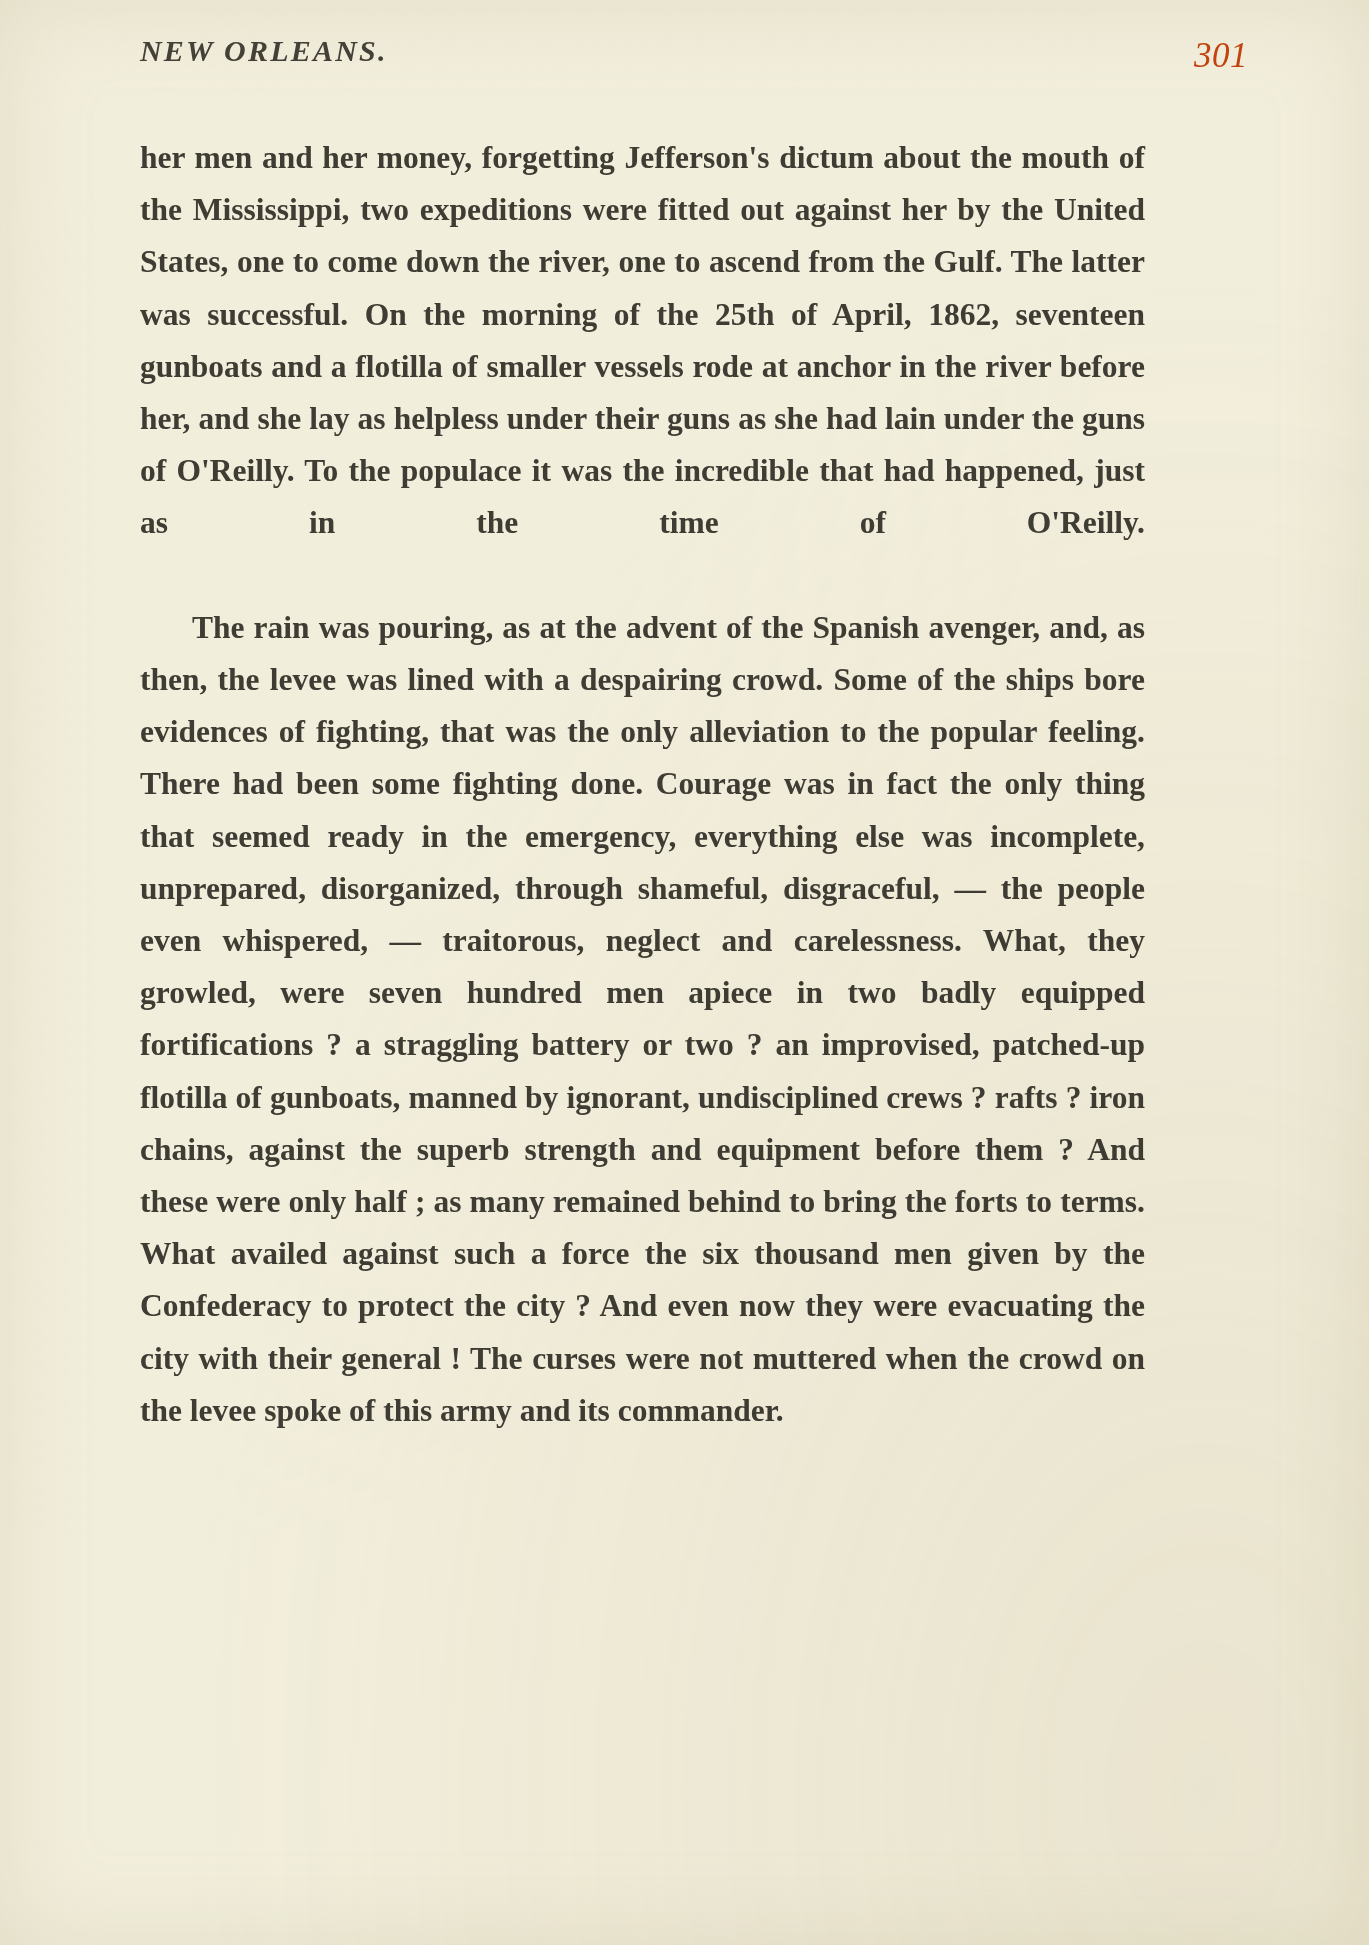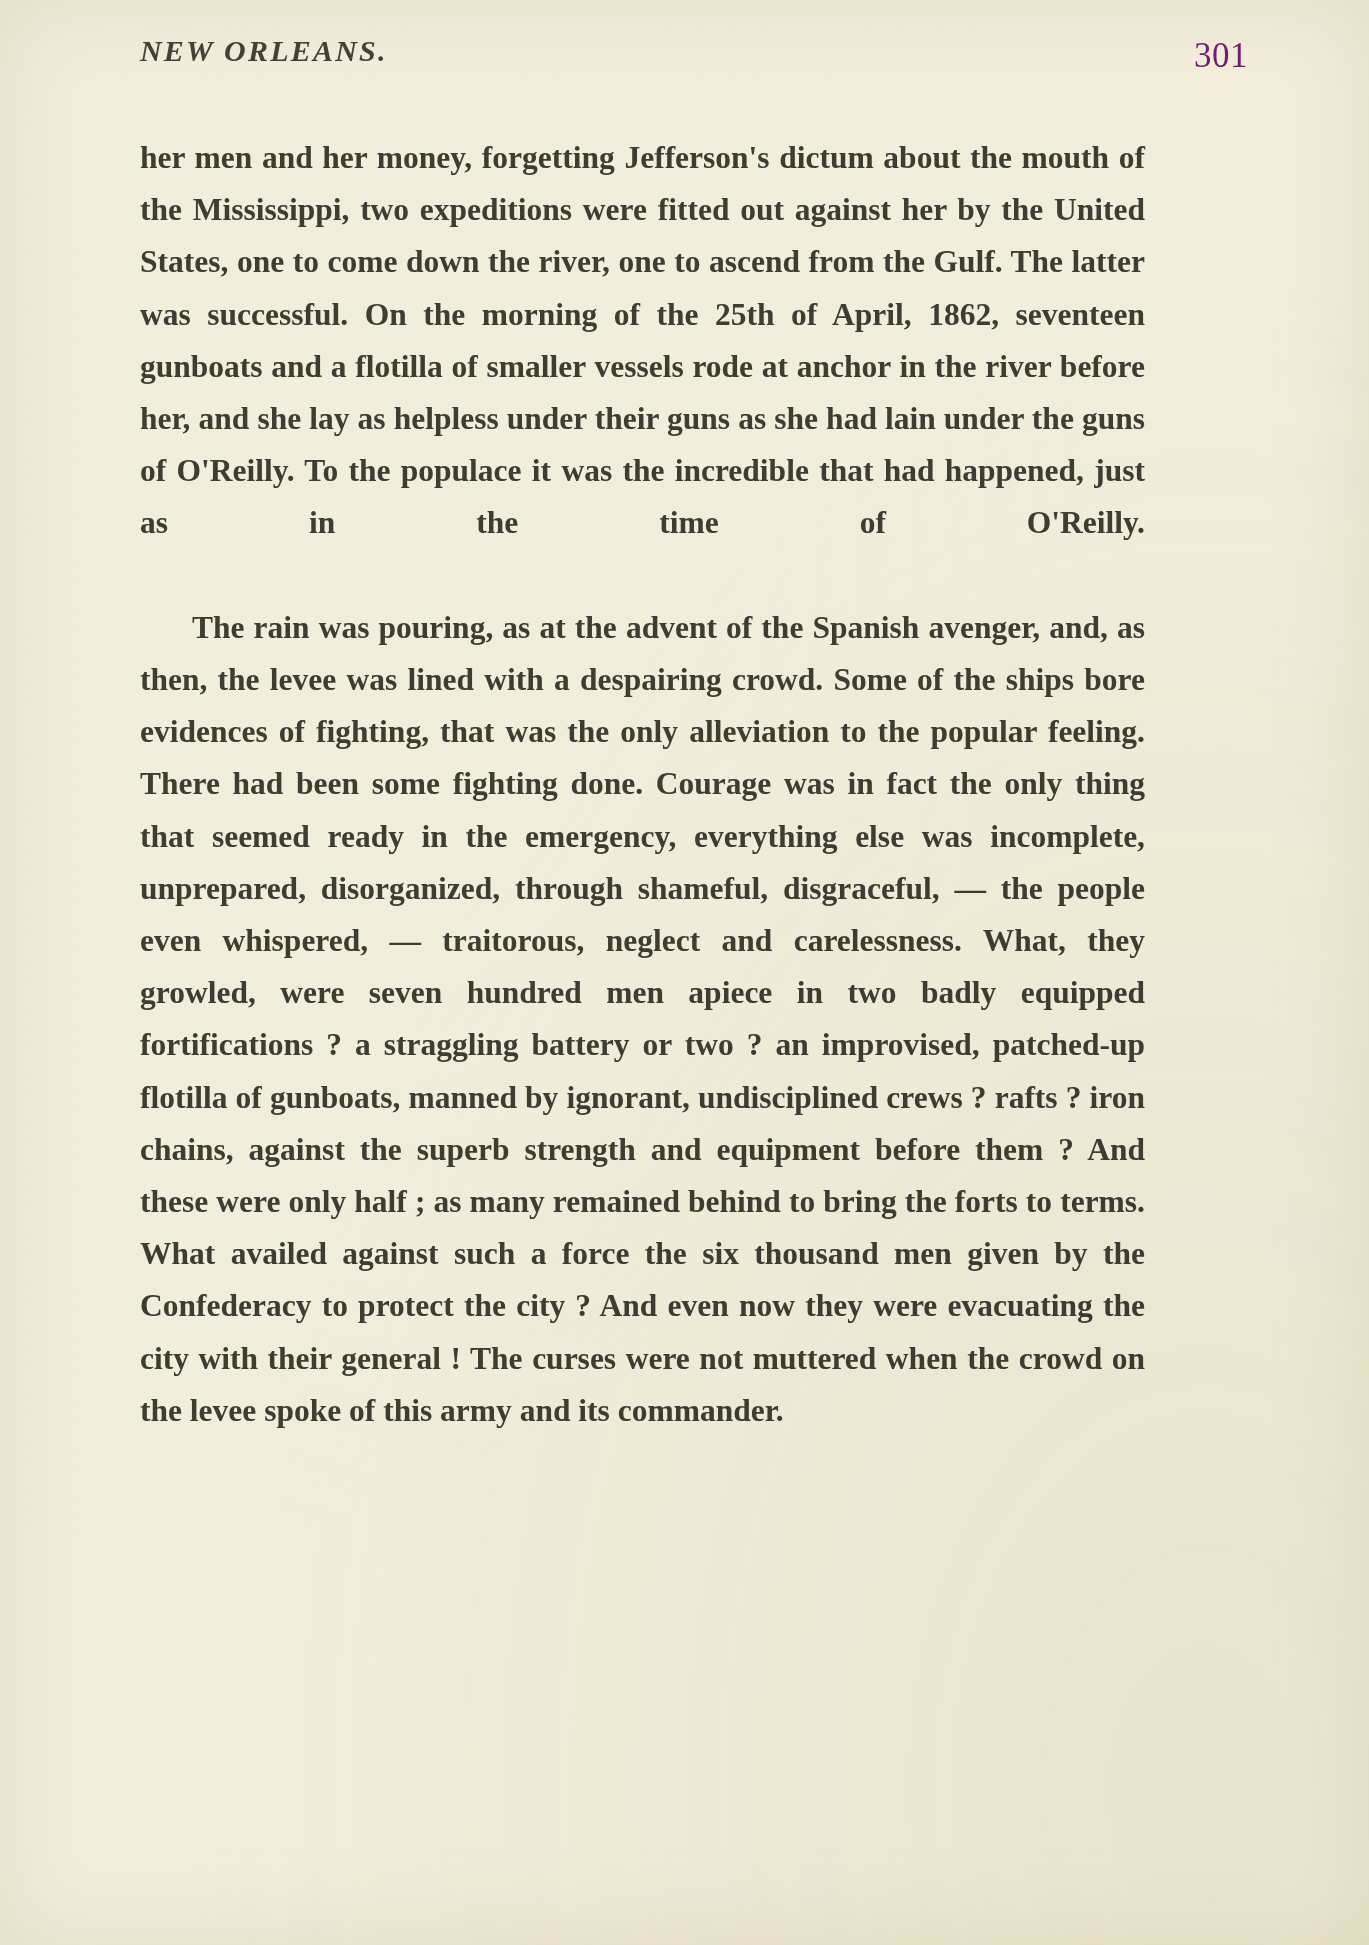--- a/index.html
+++ b/index.html
@@ -41,22 +41,23 @@
     letter-spacing: 2.2px;
     color: #403e36;
     white-space: nowrap;
   }
   .folio {
     position: absolute;
     right: -38px;
     top: 2px;
     font-size: 35px;
     font-weight: normal;
-    color: #701a75;
+    color: #c2410c;
     letter-spacing: 0.5px;
+    font-style: italic;
   }
   .body-text {
     margin-top: 44px;
     width: 1005px;
     font-size: 31.5px;
     line-height: 52.2px;
     text-align: justify;
     text-justify: inter-word;
     color: #3e3c33;
     font-weight: bold;

